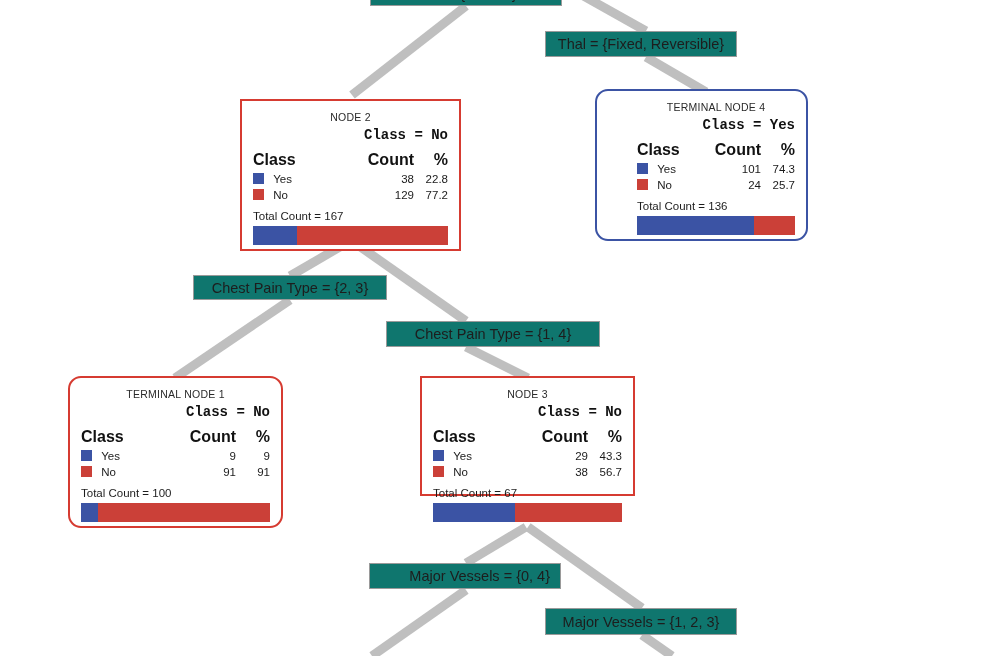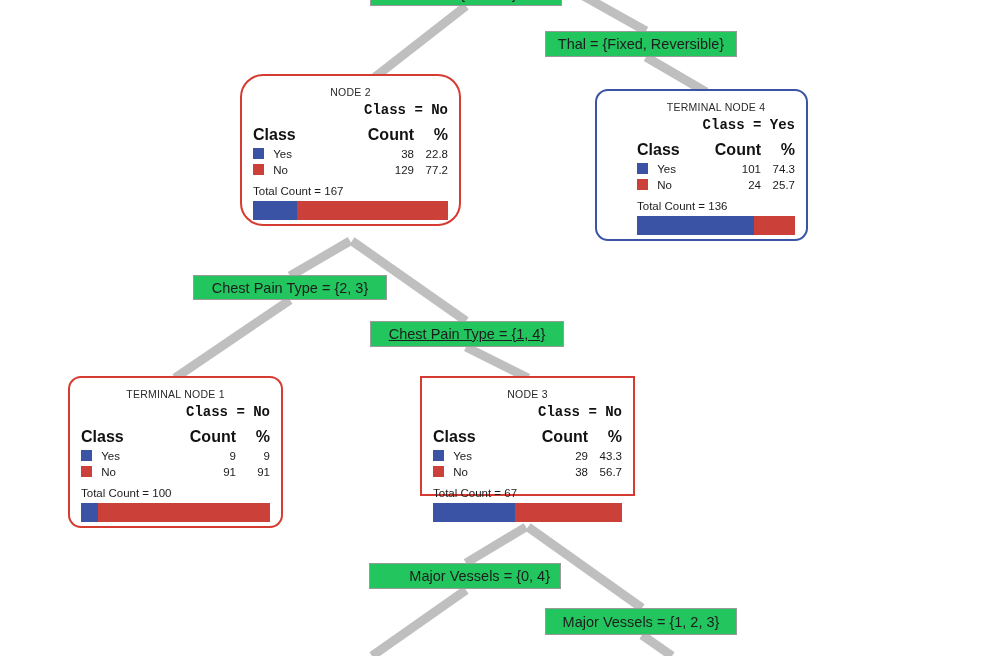--- a/index.html
+++ b/index.html
@@ -7,21 +7,21 @@
     width:985px;height:656px;position:relative;overflow:hidden;
     font-family:"Liberation Sans","DejaVu Sans",sans-serif;
     color:#1a1a1a;
   }
   #canvas{position:absolute;left:0;top:0;width:985px;height:656px;}
   #edges{position:absolute;left:0;top:0;width:985px;height:656px;z-index:1;}
 
   
   .split-label{
     position:absolute;z-index:3;
-    background:#22c55e;border:1px solid #9a9a9a;
+    background:#0f766e;border:1px solid #9a9a9a;
     font-size:14.5px;color:#1d1d1d;
     display:flex;align-items:center;justify-content:center;
     padding:0 10px;white-space:nowrap;
     box-sizing:border-box;
   }
 
   
   .node{
     position:absolute;z-index:4;background:#ffffff;
     box-sizing:border-box;
@@ -94,33 +94,33 @@
   </div>
 
   <div class="split-label" style="left:545px;top:31px;width:192px;height:26px;">
     <span>Thal = {Fixed, Reversible}</span>
   </div>
 
   <div class="split-label" style="left:193px;top:275px;width:194px;height:25px;">
     <span>Chest Pain Type = {2, 3}</span>
   </div>
 
-  <div class="split-label" style="left:370px;top:321px;width:194px;height:26px;text-decoration:underline;">
+  <div class="split-label" style="left:386px;top:321px;width:214px;height:26px;">
     <span>Chest Pain Type = {1, 4}</span>
   </div>
 
   <div class="split-label" style="left:369px;top:563px;width:192px;height:26px;justify-content:flex-end;">
     <span>Major Vessels = {0, 4}</span>
   </div>
 
   <div class="split-label" style="left:545px;top:608px;width:192px;height:27px;">
     <span>Major Vessels = {1, 2, 3}</span>
   </div>
 
-  <div class="node red" style="left:240px;top:74px;width:221px;height:152px;border-radius:23px;">
+  <div class="node red" style="left:240px;top:99px;width:221px;height:152px;">
     <div class="node-title">NODE 2</div>
     <div class="node-class">Class = No</div>
     <table class="ctab">
       <tbody>
           <tr class="hdr">
         <td class="c-class">Class</td>
         <td class="c-count">Count</td>
         <td class="c-pct">%</td>
       </tr>
       <tr>

